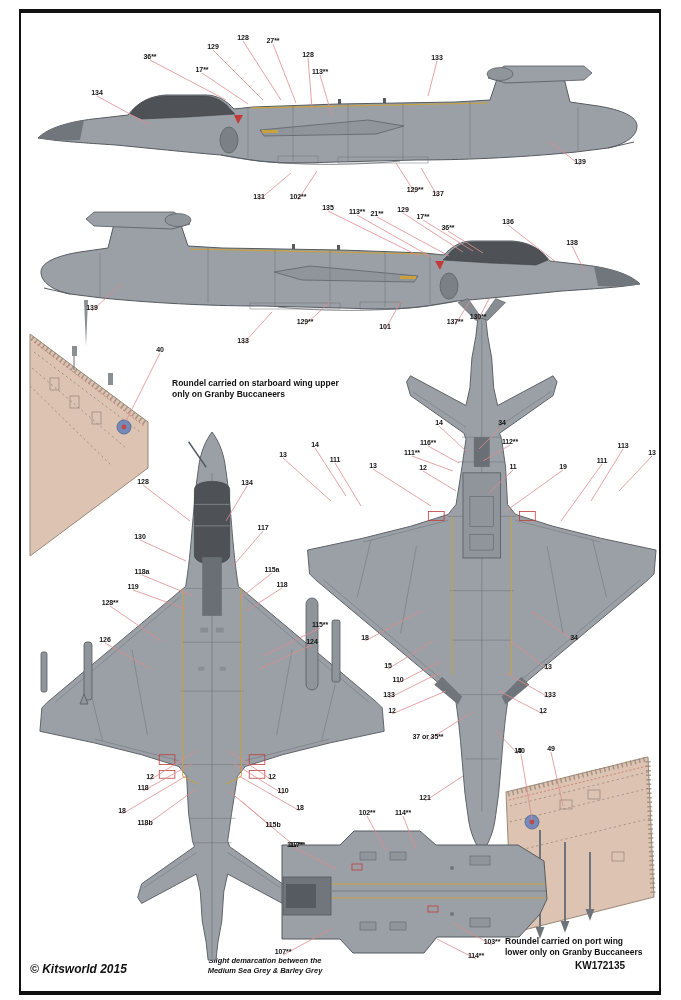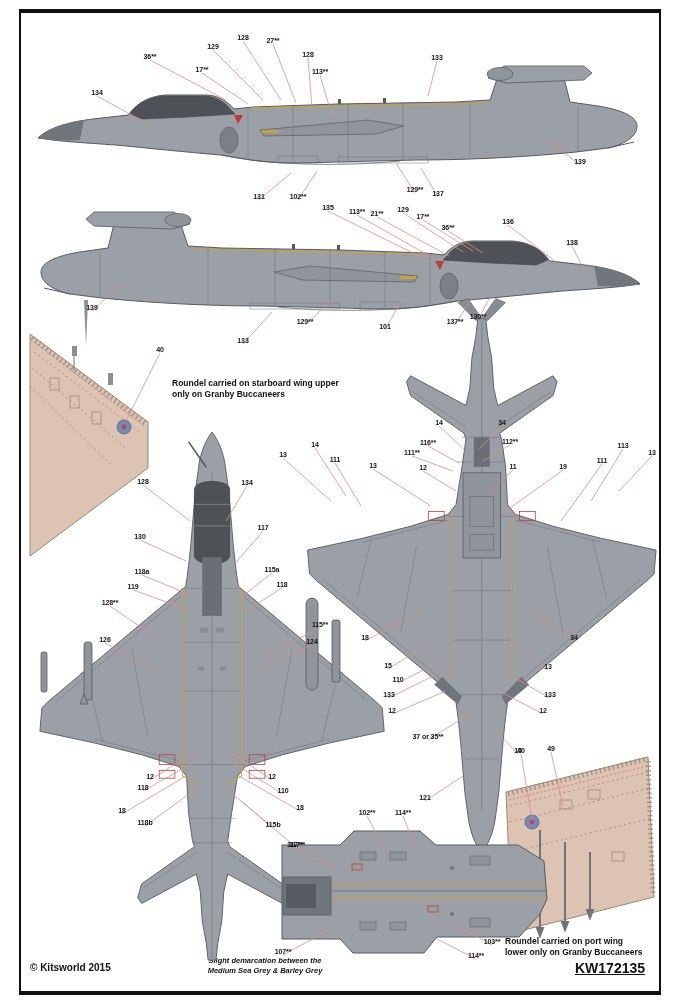--- a/index.html
+++ b/index.html
@@ -6,22 +6,22 @@
   .page{position:relative;width:681px;height:1000px;background:#ffffff;outline:1px solid #cfcfcf;
         font-family:"Liberation Sans",sans-serif;overflow:hidden;margin:0 auto;}
   .frame{position:absolute;left:19px;top:9px;width:638px;height:978px;
          border-left:2px solid #111;border-right:2px solid #111;
          border-top:4px solid #111;border-bottom:4px solid #111;pointer-events:none;}
   .hdr{position:absolute;left:27px;top:15px;width:624px;font-size:8px;font-weight:700;
        line-height:1.25;color:#111;letter-spacing:-0.1px;}
   .note{position:absolute;font-size:8.5px;font-weight:700;color:#111;line-height:1.3;}
   .note-camo{position:absolute;font-size:7.5px;font-weight:700;font-style:italic;color:#111;
              line-height:1.3;text-align:center;}
-  .foot{position:absolute;font-size:10px;font-weight:700;color:#111;}
-  .code{position:absolute;font-size:14px;font-weight:700;color:#111;text-decoration:underline;}
+  .foot{position:absolute;font-size:12px;font-weight:700;color:#111;font-style:italic;}
+  .code{position:absolute;font-size:10px;font-weight:700;color:#111;}
   .scene{position:absolute;left:0;top:0;z-index:1;}
   #leaders{position:absolute;left:0;top:0;z-index:4;pointer-events:none;}
   #callout-layer{position:absolute;left:0;top:0;width:681px;height:1000px;z-index:5;pointer-events:none;}
   .callout{position:absolute;transform:translate(-50%,-55%);font-size:7px;font-weight:700;
            color:#141414;line-height:1;white-space:nowrap;letter-spacing:-0.1px;}
 </style>
 </head>
 <body>
 
 <div class="page">

